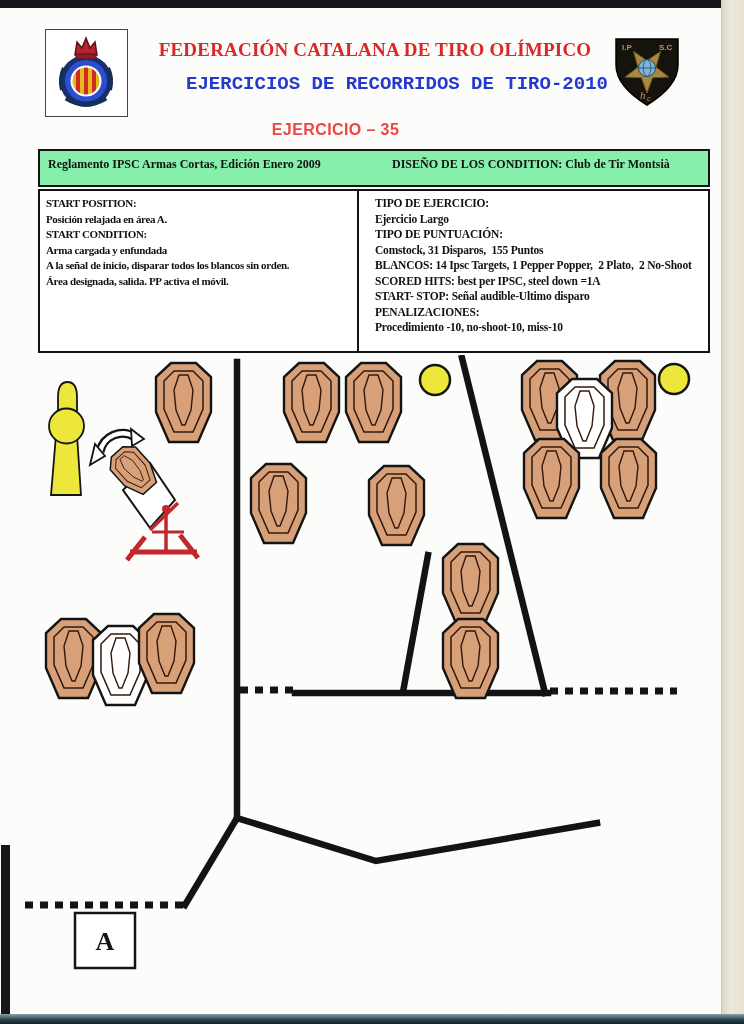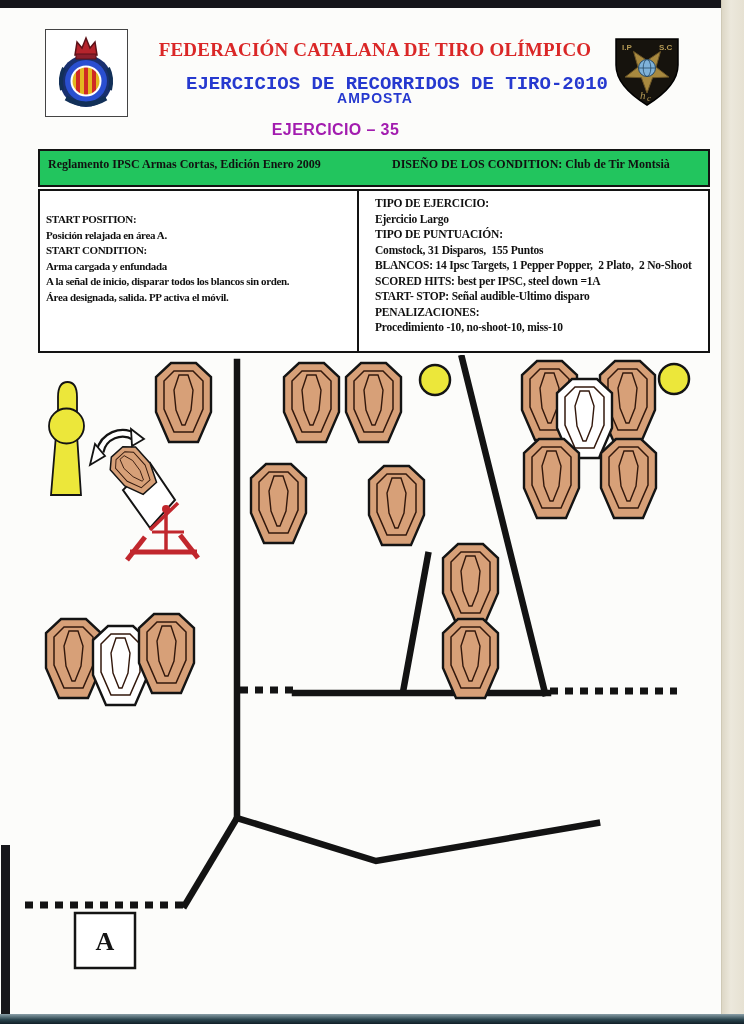--- a/index.html
+++ b/index.html
@@ -14,31 +14,31 @@
 
   .logo-box{position:absolute;left:45px;top:29px;width:83px;height:88px;background:#fff;
             border:1.5px solid #444;box-sizing:border-box;}
   .badge{position:absolute;left:612px;top:35px;width:70px;height:73px;text-align:center;}
 
   .title{position:absolute;left:80px;width:590px;text-align:center;font-weight:bold;}
   .title-fed{top:39px;font-size:19px;color:#da2727;font-family:"Liberation Serif",serif;letter-spacing:.2px;}
   .title-event{top:73px;font-size:19px;color:#2639cf;font-family:Liberation Mono, monospace;padding-left:22px;}
   .title-loc{top:90px;font-size:14px;color:#2639cf;font-family:"Liberation Sans",sans-serif;letter-spacing:1px;}
   .title-ex{position:absolute;left:0;top:121px;width:671px;text-align:center;font-weight:bold;
-            font-size:16px;color:#a21caf;font-family:"Liberation Sans",sans-serif;letter-spacing:.4px;}
+            font-size:16px;color:#ef4444;font-family:"Liberation Sans",sans-serif;letter-spacing:.4px;}
 
   .rules-box{position:absolute;left:38px;top:149px;width:672px;height:38px;border:2.5px solid #131313;
-             box-sizing:border-box;background:#22c55e;}
+             box-sizing:border-box;background:#86efac;}
   .rules-left{position:absolute;left:8px;top:6px;font-weight:bold;font-size:12px;}
   .rules-right{position:absolute;left:352px;top:6px;font-weight:bold;font-size:12px;}
 
   .brief-box{position:absolute;left:38px;top:189px;width:672px;height:164px;border:2px solid #131313;
              box-sizing:border-box;background:#fff;display:flex;}
   .brief-left{width:317px;box-sizing:border-box;padding:5px 4px 5px 6px;font-weight:bold;
-              font-size:11px;line-height:15.5px;letter-spacing:-.35px;margin-top:16px;}
+              font-size:11px;line-height:15.5px;letter-spacing:-.35px;}
   .brief-left div{white-space:nowrap;}
   .brief-right{flex:1;box-sizing:border-box;border-left:2px solid #131313;padding:5px 16px;
                font-weight:bold;font-size:11.5px;line-height:15.5px;letter-spacing:-.2px;white-space:pre-wrap;}
 
   #course{position:absolute;left:0;top:355px;width:744px;height:660px;}
 </style>
 </head>
 <body>
 
 <div class="page">
@@ -83,21 +83,20 @@
       <line x1="26.5" y1="33" x2="43.5" y2="33" stroke="#274a66" stroke-width="0.8"></line>
       <text x="10" y="15" font-family="Liberation Sans,sans-serif" font-size="8" font-weight="bold" fill="#b49a55">I.P</text>
       <text x="47" y="15" font-family="Liberation Sans,sans-serif" font-size="8" font-weight="bold" fill="#b49a55">S.C</text>
       <text x="28" y="64" font-family="Liberation Serif,serif" font-style="italic" font-size="11" fill="#b49a55">h</text>
       <text x="35" y="66" font-family="Liberation Serif,serif" font-style="italic" font-size="9" fill="#b49a55">c</text>
     </svg>
   </div>
 
   <div class="title title-fed">FEDERACIÓN CATALANA DE TIRO OLÍMPICO</div>
   <div class="title title-event">EJERCICIOS DE RECORRIDOS DE TIRO-2010</div>
-  <div class="title title-loc">AMPOSTA</div>
   <div class="title-ex">EJERCICIO – 35</div>
 
   <div class="rules-box">
     <span class="rules-left">Reglamento IPSC Armas Cortas, Edición Enero 2009</span>
     <span class="rules-right">DISEÑO DE LOS CONDITION: Club de Tir Montsià</span>
   </div>
 
   <div class="brief-box">
     <div class="brief-left" id="brief-left">
         <div>START POSITION:</div>

